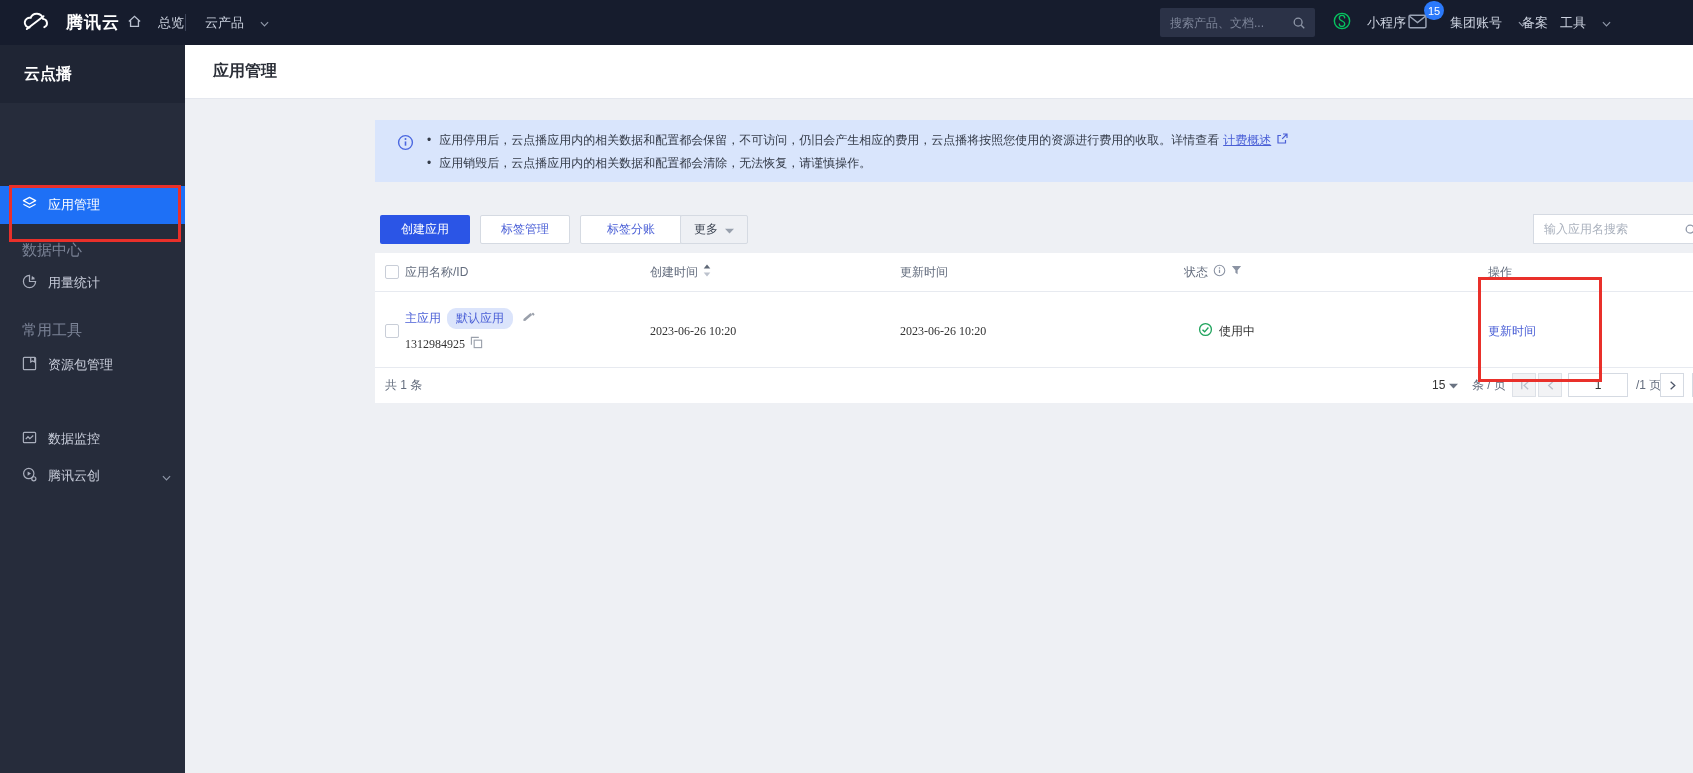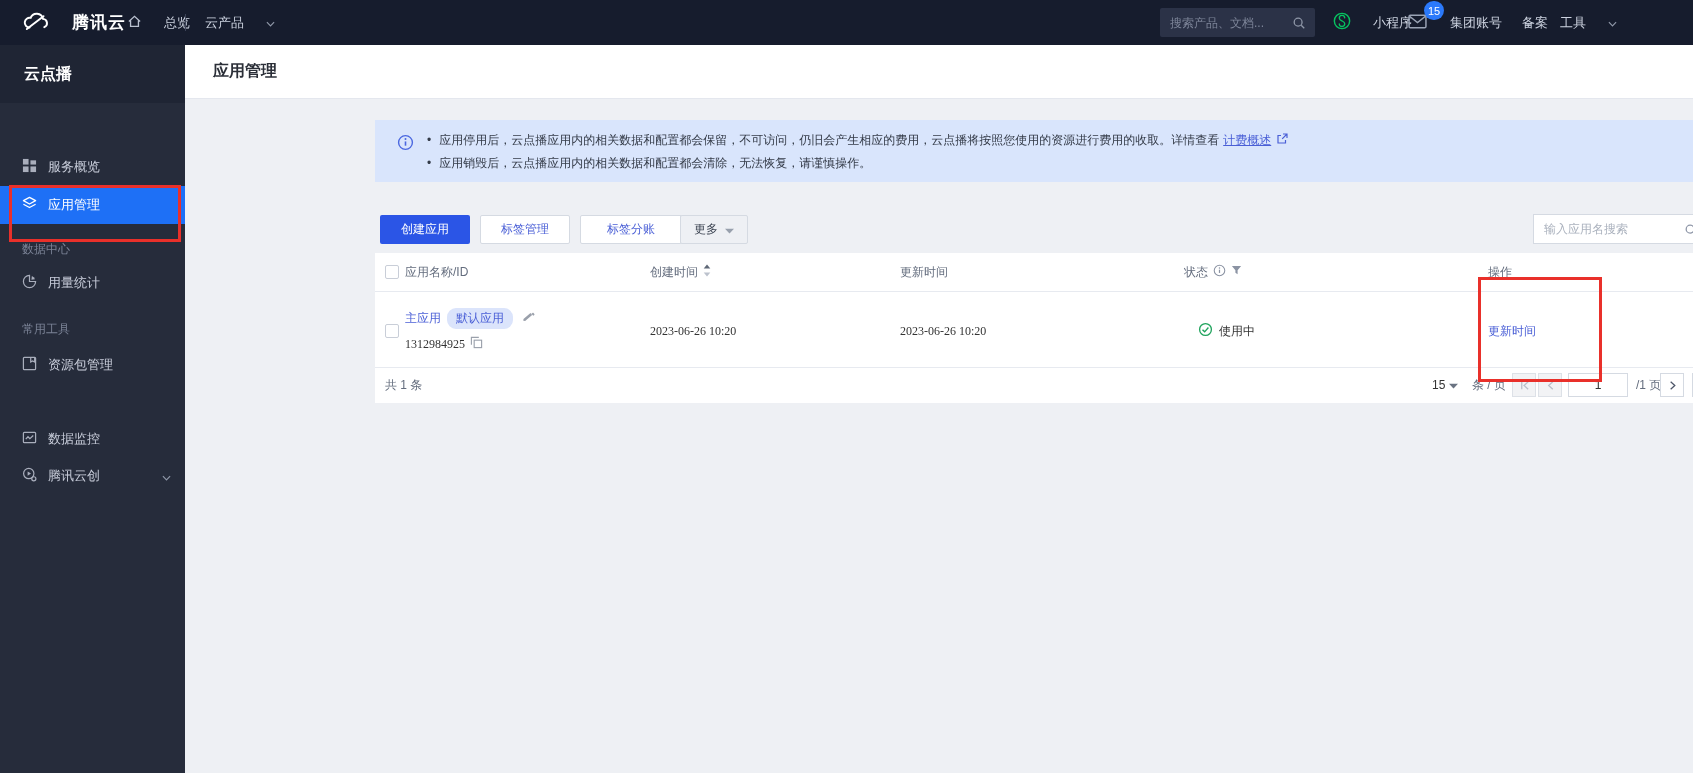--- a/index.html
+++ b/index.html
@@ -3,41 +3,41 @@
 <meta charset="utf-8">
 <style>
   * { margin:0; padding:0; box-sizing:border-box; }
   html,body { width:1693px; height:773px; }
   body { position:relative; overflow:hidden; background:#eef0f4;
          font-family:"Liberation Sans","DejaVu Sans",sans-serif; font-size:12px; color:#333; }
   .abs { position:absolute; }
 
   
   .topbar { position:absolute; left:0; top:0; width:1693px; height:45px; background:#161c2d; z-index:20; }
-  .tb-item { position:absolute; top:0; height:45px; display:flex; align-items:center; gap:22px;
+  .tb-item { position:absolute; top:0; height:45px; display:flex; align-items:center; gap:16px;
              color:#ccd2df; font-size:13px; cursor:pointer; }
   .tb-brand { font-size:17px; font-weight:bold; color:#fff; letter-spacing:1px; }
   .tb-divider { position:absolute; top:14px; width:1px; height:17px; background:#3c4358; }
   .tb-search { position:absolute; left:1160px; top:8px; width:155px; height:29px; background:#2b3247;
                border:none; border-radius:2px; }
   .tb-search input { width:100%; height:100%; background:transparent; border:none; outline:none;
                      color:#cfd5e2; font-size:12px; padding:0 30px 0 10px; font-family:inherit; }
   .tb-search input::placeholder { color:#7d8599; }
   .badge { position:absolute; left:1424px; top:1px; min-width:19px; height:19px; border-radius:10px;
            background:#2b79fa; color:#fff; font-size:11px; display:flex; align-items:center;
            justify-content:center; padding:0 4px; z-index:21; }
 
   
   .sidebar { position:absolute; left:0; top:45px; width:185px; height:728px; background:#262c3b; z-index:5; }
   .sb-title { position:absolute; left:0; top:0; width:185px; height:58px; background:#1f2534;
               color:#fff; font-size:16px; font-weight:bold; display:flex; align-items:center; padding-left:24px; }
   .snav { position:absolute; left:0; width:185px; height:38px; display:flex; align-items:center; gap:11px;
           padding-left:22px; color:#c9cedb; font-size:13px; cursor:pointer; }
   .snav.sel { background:#1e70f6; color:#fff; }
-  .ssec { position:absolute; left:22px; color:#7b8396; font-size:12px; }
+  .ssec { position:absolute; left:22px; color:#7b8396; font-size:15px; }
   .schev { position:absolute; right:14px; }
 
   
   .main-header { position:absolute; left:185px; top:45px; width:1508px; height:53px; background:#fff;
                  box-shadow:0 1px 0 #e4e7ee; }
   .page-title { position:absolute; left:28px; top:0; height:53px; display:flex; align-items:center;
                 font-size:16px; font-weight:bold; color:#2b2f38; }
 
   .banner { position:absolute; left:375px; top:120px; width:1336px; height:62px; background:#d9e5fc; }
   .b-ico { position:absolute; left:22px; top:14px; }
@@ -157,31 +157,20 @@
       <svg width="9" height="6" viewBox="0 0 10 6">
           <path d="M1 1 5 5 9 1" fill="none" stroke="#8f97a8" stroke-width="1.3"></path>
         </svg>
     </span>
   </div>
 </div>
 
 <div class="sidebar">
   <div class="sb-title">云点播</div>
 
-  <div class="snav" style="top:103px">
-    <span>
-      <svg width="15" height="15" viewBox="0 0 16 16" fill="#a9aebc">
-          <rect x="1" y="1" width="6" height="6"></rect>
-          <rect x="9" y="2.5" width="6" height="4.5"></rect>
-          <rect x="1" y="9" width="6" height="6"></rect>
-          <rect x="9" y="9" width="6" height="6"></rect>
-        </svg>
-    </span>
-    <span>服务概览</span>
-  </div>
 
   <div class="snav sel" style="top:141px">
     <span>
       <svg width="15" height="15" viewBox="0 0 16 16">
           <path d="M8 1.5 14.5 5 8 8.5 1.5 5Z" fill="none" stroke="#fff" stroke-width="1.4" stroke-linejoin="round"></path>
           <path d="M1.5 8.8 8 12.3l6.5-3.5" fill="none" stroke="#fff" stroke-width="1.4" stroke-linejoin="round"></path>
         </svg>
     </span>
     <span>应用管理</span>
   </div>

